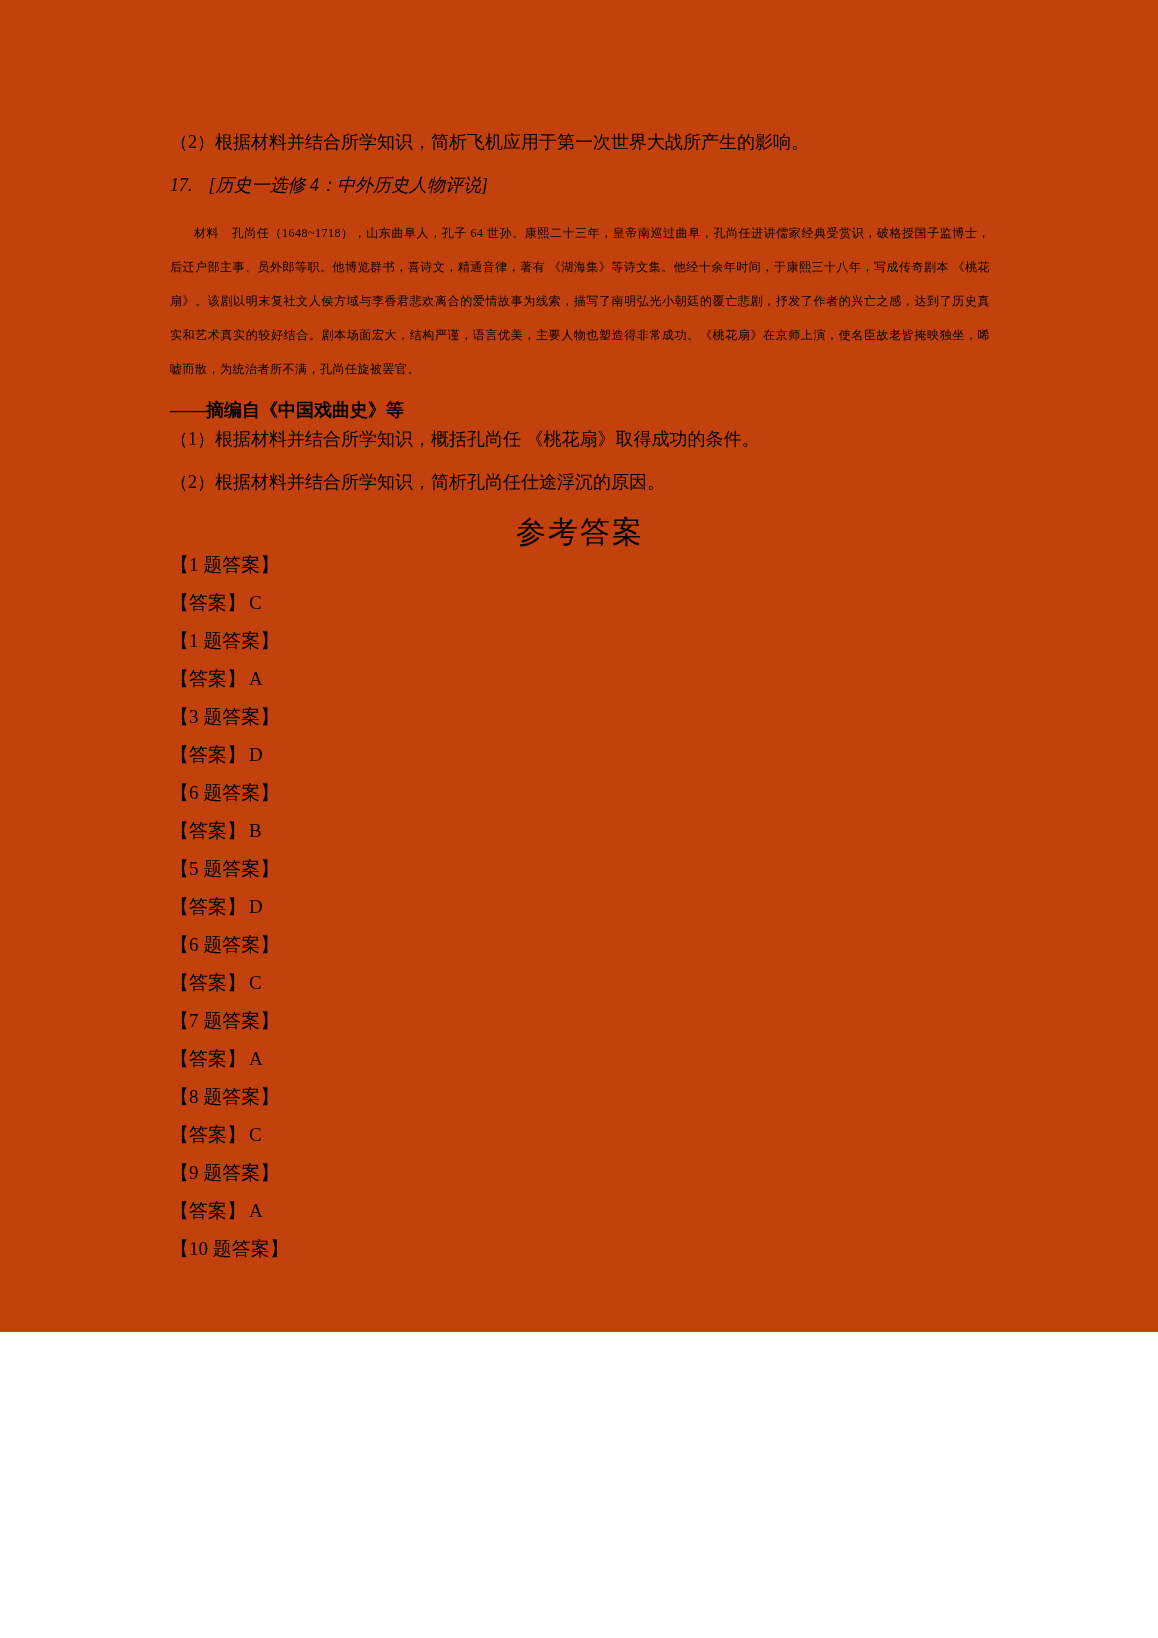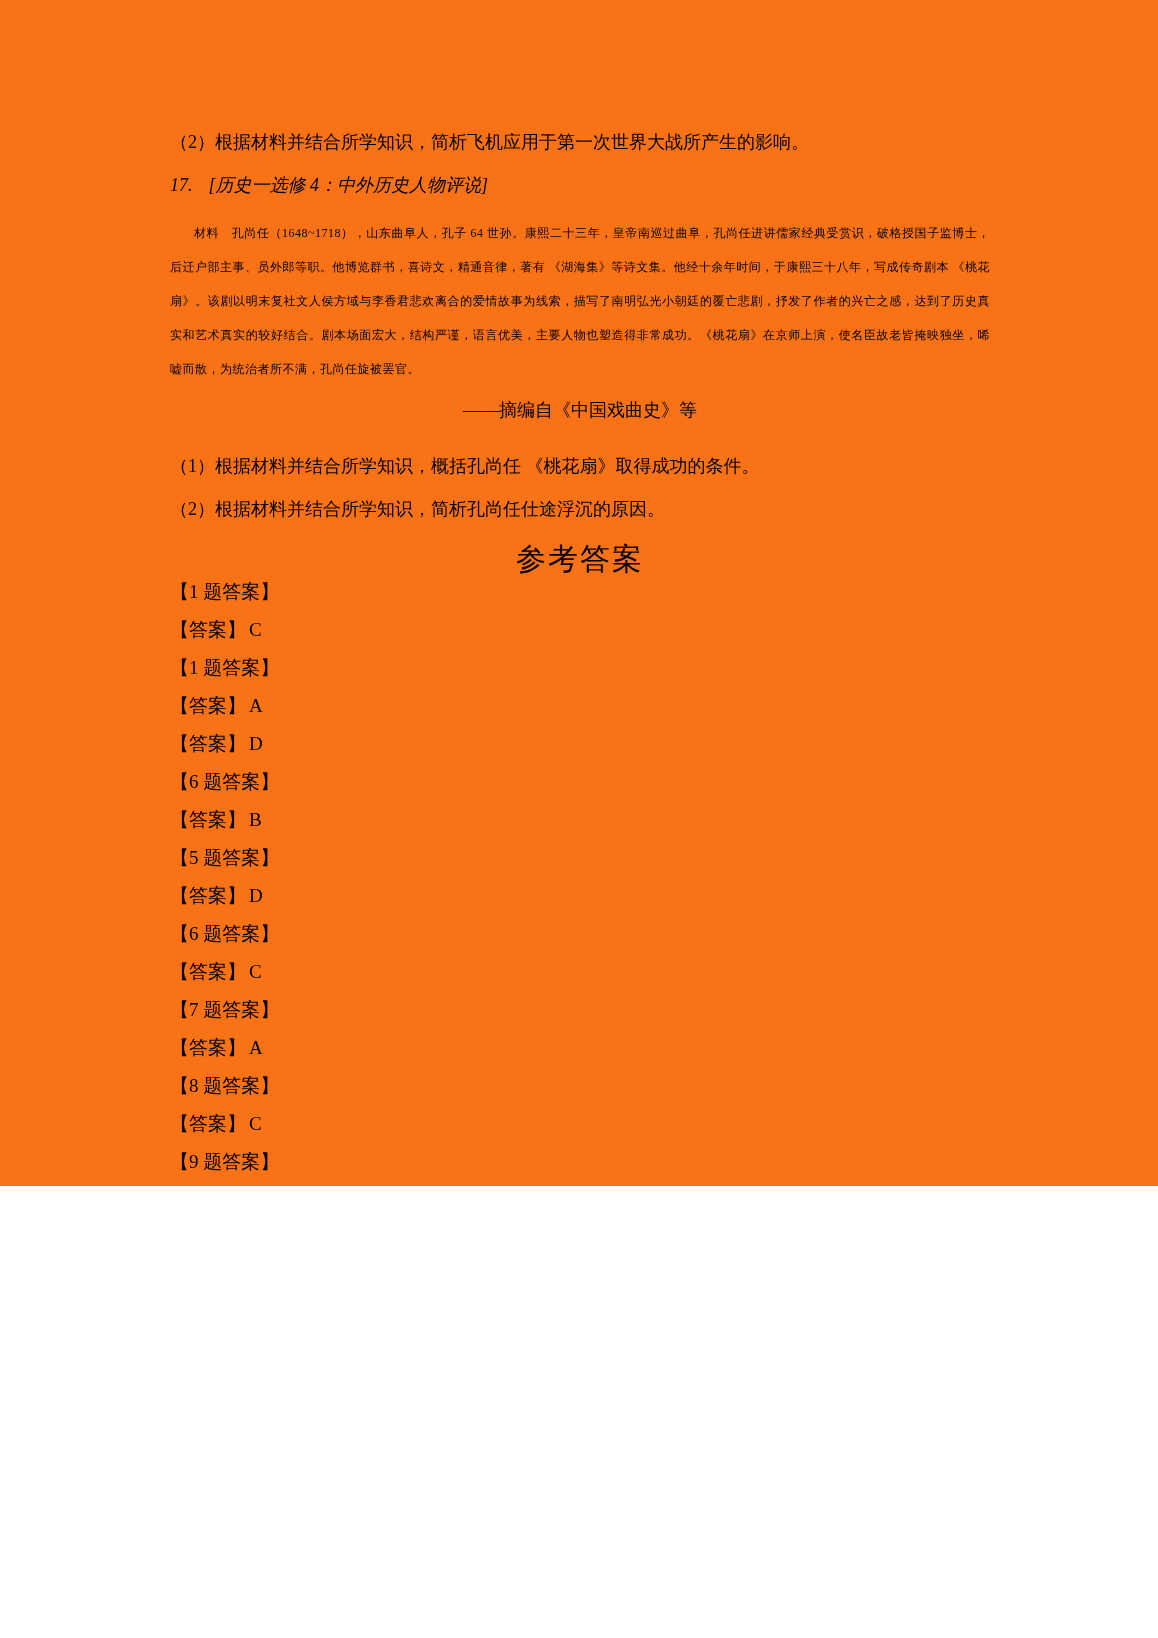--- a/index.html
+++ b/index.html
@@ -1,20 +1,20 @@
 <!DOCTYPE html>
 <html><head>
 <meta charset="utf-8">
 <style>
   * { margin: 0; padding: 0; box-sizing: border-box; }
   html, body { background: #ffffff; }
   .page {
     width: 1158px;
-    height: 1186px;
-    background: #f97316;
+    height: 1332px;
+    background: #c2410c;
     color: #000000;
     font-family: "Liberation Serif", "DejaVu Serif", serif;
     overflow: hidden;
     margin: 0 auto;
     position: relative;
   }
   .content {
     padding: 128px 168px 0 170px;
   }
   .q-line {
@@ -28,23 +28,24 @@
   .material {
     font-size: 12px;
     line-height: 34px;
     text-align: justify;
     text-indent: 2em;
     letter-spacing: 0.5px;
   }
   .source {
     font-size: 18px;
     line-height: 28px;
-    text-align: center;
+    text-align: left;
     margin-top: 10px;
-    margin-bottom: 28px;
+    margin-bottom: 1px;
+    font-weight: bold;
   }
   .answers-title {
     font-size: 30px;
     line-height: 42px;
     font-weight: 400;
     text-align: center;
     margin-top: 8px;
     letter-spacing: 2px;
   }
   .ans-line {
@@ -74,20 +75,21 @@
     <h1 class="answers-title">参考答案</h1>
 
     <div class="answers">
 
       <p class="ans-line">【1 题答案】</p>
       <p class="ans-line"><span>【答案】</span><span class="ans-letter">C</span></p>
 
       <p class="ans-line">【1 题答案】</p>
       <p class="ans-line"><span>【答案】</span><span class="ans-letter">A</span></p>
 
+      <p class="ans-line">【3 题答案】</p>
       <p class="ans-line"><span>【答案】</span><span class="ans-letter">D</span></p>
 
       <p class="ans-line">【6 题答案】</p>
       <p class="ans-line"><span>【答案】</span><span class="ans-letter">B</span></p>
 
       <p class="ans-line">【5 题答案】</p>
       <p class="ans-line"><span>【答案】</span><span class="ans-letter">D</span></p>
 
       <p class="ans-line">【6 题答案】</p>
       <p class="ans-line"><span>【答案】</span><span class="ans-letter">C</span></p>

